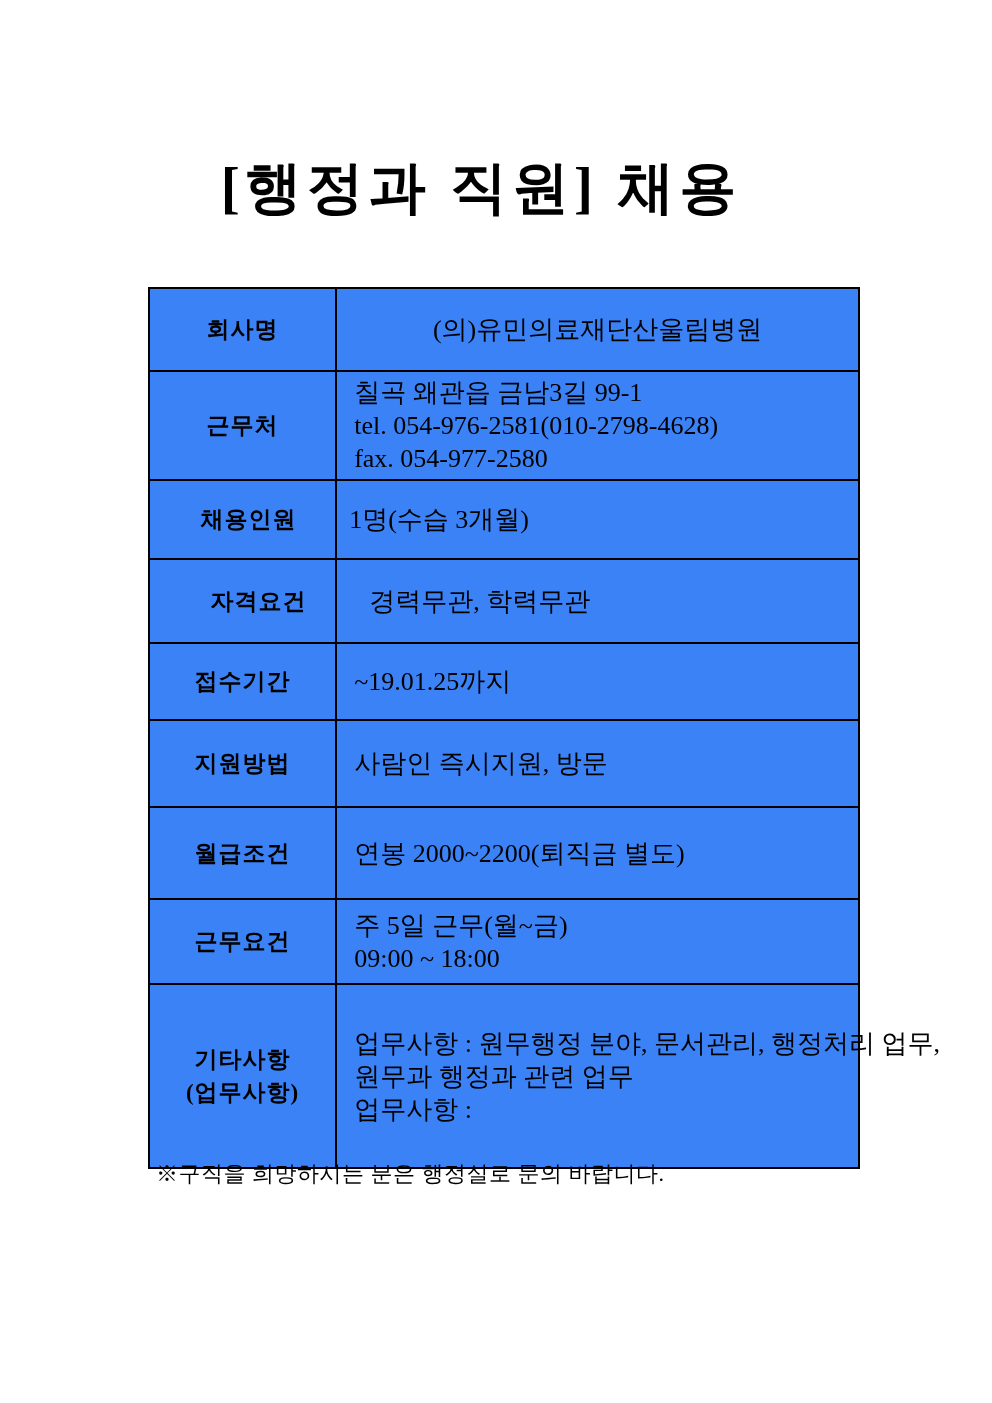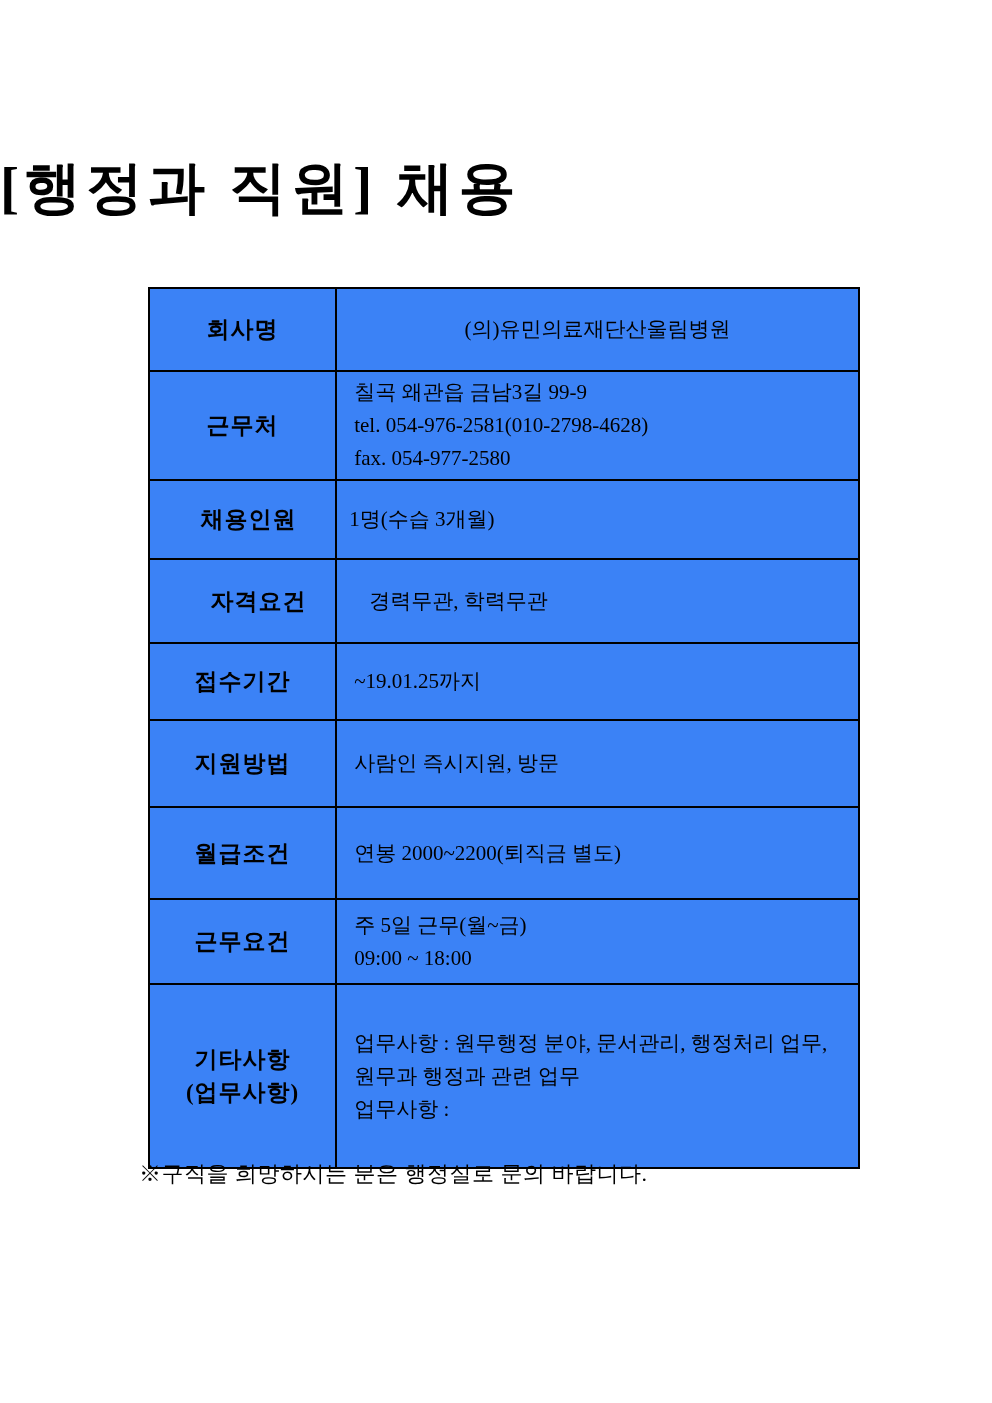--- a/index.html
+++ b/index.html
@@ -8,20 +8,21 @@
     background: #ffffff;
     color: #000000;
     font-family: "Liberation Serif", "DejaVu Serif", serif;
     position: relative;
     overflow: hidden;
   }
   .page-title {
     position: absolute;
     top: 152px; left: 0;
     width: 962px;
+    text-align: center;
     font-size: 57px;
     font-weight: bold;
     letter-spacing: 5px;
     line-height: 72px;
     white-space: nowrap;
   }
   table.job-table {
     position: absolute;
     top: 287px; left: 148px;
     width: 712px;
@@ -36,39 +37,39 @@
   .job-table th {
     width: 174px;
     font-size: 23px;
     font-weight: bold;
     text-align: center;
     letter-spacing: 1px;
     line-height: 33px;
   }
   .job-table td {
     width: 486px;
-    font-size: 21px;
+    font-size: 26px;
     text-align: left;
     padding: 4px 8px 4px 17px;
     line-height: 33px;
   }
   .job-table td.center { text-align: center; padding: 4px 8px; }
   .job-table .line { white-space: nowrap; }
   tr.r0 > * { height: 83px; }
   tr.r1 > * { height: 98px; }
   tr.r2 > * { height: 79px; padding-left: 12px; }
   tr.r3 > * { height: 84px; padding-left: 32px; }
   tr.r4 > * { height: 77px; }
   tr.r5 > * { height: 87px; }
   tr.r6 > * { height: 92px; }
   tr.r7 > * { height: 85px; }
   tr.r8 > * { height: 184px; }
   .footnote {
     position: absolute;
-    top: 1157px; left: 139px;
+    top: 1157px; left: 156px;
     font-size: 22px;
     line-height: 33px;
     letter-spacing: 0.5px;
     white-space: nowrap;
   }
 </style>
 </head>
 <body>
 
 <div class="page-title">[행정과 직원] 채용</div>
@@ -77,21 +78,21 @@
   <tbody>
       <tr class="r0">
     <th>회사명</th>
     <td class="center">
       <div class="line">(의)유민의료재단산울림병원</div>
     </td>
   </tr>
   <tr class="r1">
     <th>근무처</th>
     <td>
-      <div class="line">칠곡 왜관읍 금남3길 99-9</div>
+      <div class="line">칠곡 왜관읍 금남3길 99-1</div>
       <div class="line">tel. 054-976-2581(010-2798-4628)</div>
       <div class="line">fax. 054-977-2580</div>
     </td>
   </tr>
   <tr class="r2">
     <th>채용인원</th>
     <td>
       <div class="line">1명(수습 3개월)</div>
     </td>
   </tr>

